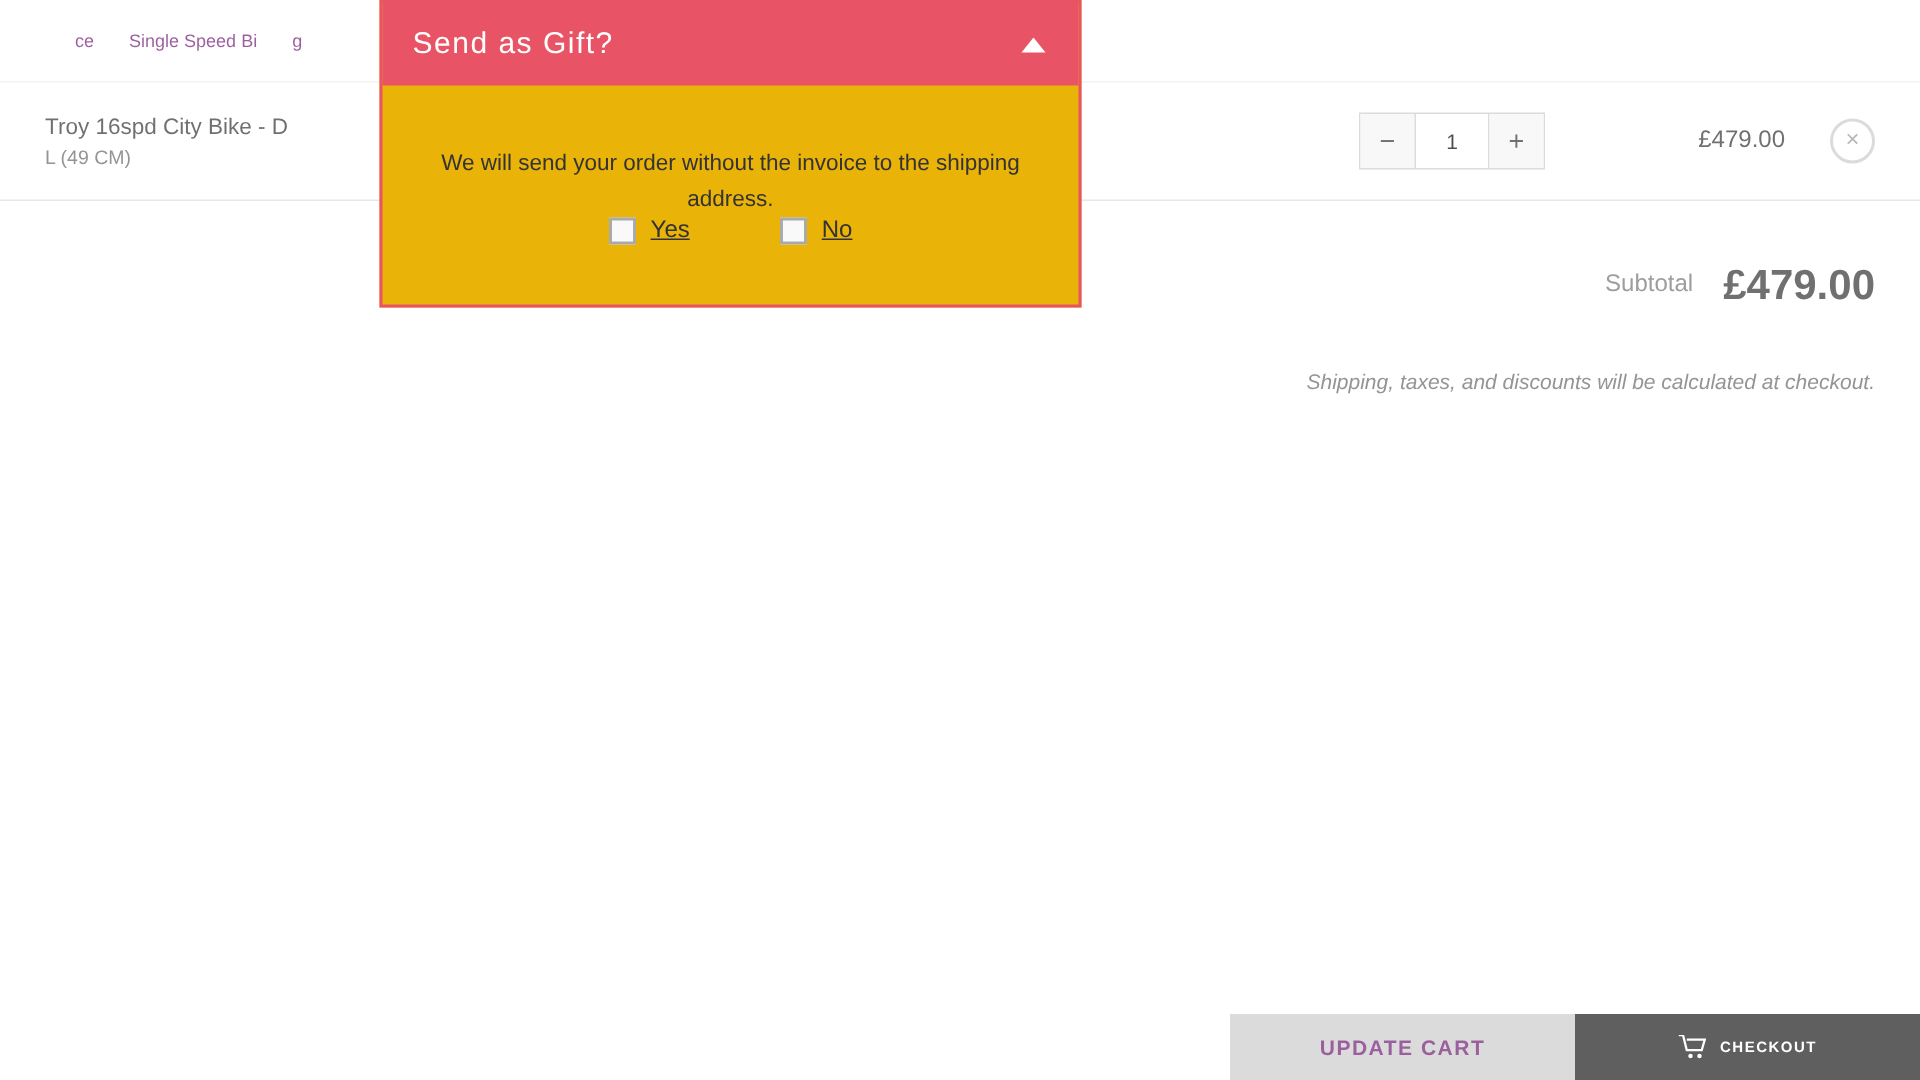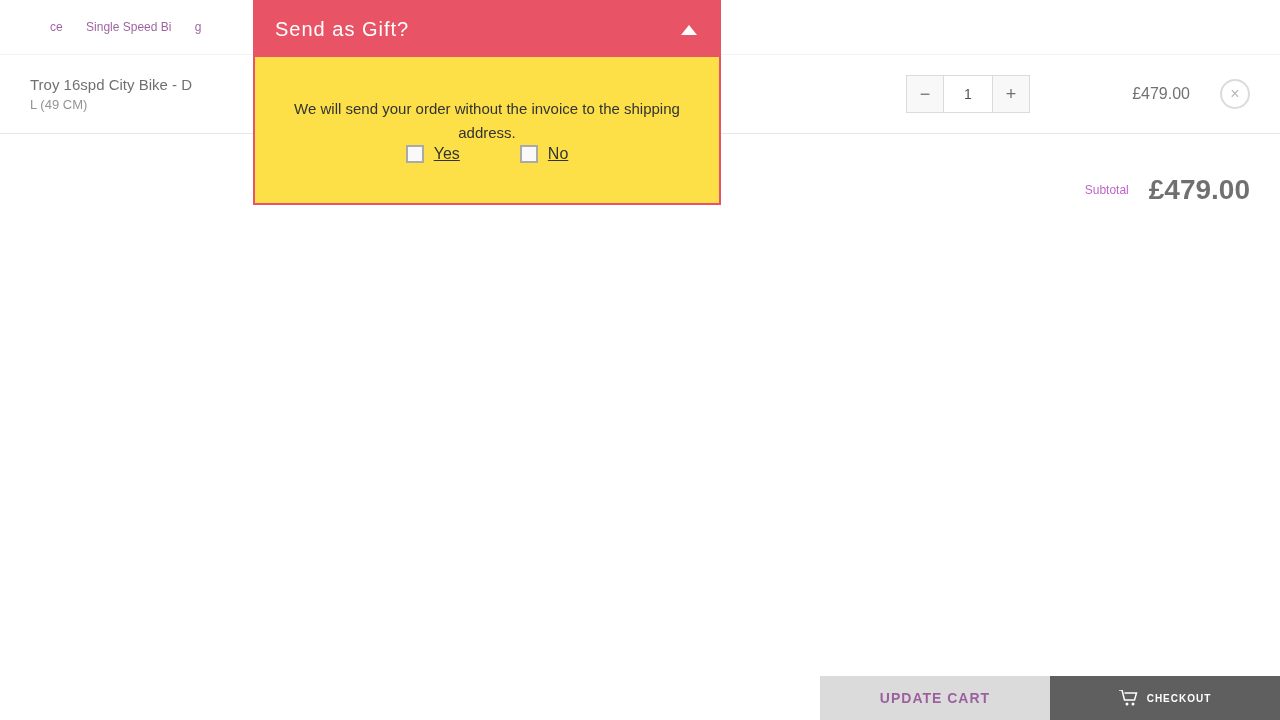--- a/index.html
+++ b/index.html
@@ -121,22 +121,22 @@
 
     .subtotal-row {
       display: flex;
       justify-content: flex-end;
       align-items: center;
       gap: 20px;
       margin-bottom: 20px;
     }
 
     .subtotal-label {
-      font-size: 12px;
-      color: #a21caf;
+      font-size: 16px;
+      color: #737373;
       text-align: right;
     }
 
     .subtotal-amount {
       font-size: 28px;
       font-weight: bold;
       color: #333;
     }
 
     .shipping-note {
@@ -198,21 +198,21 @@
     }
 
     
     .modal {
       position: absolute;
       top: 0;
       left: 253px;
       width: 468px;
       z-index: 20;
       border: 2px solid #e85465;
-      background: #fde047;
+      background: #eab308;
     }
 
     .modal-header {
       background: #e85465;
       padding: 16px 20px;
       display: flex;
       align-items: center;
       justify-content: space-between;
     }
 
@@ -314,20 +314,21 @@
     <button class="remove-btn">×</button>
   </div>
 
   <div class="cart-summary">
     <div class="subtotal-row">
       <span class="subtotal-label">Subtotal</span>
       <span class="subtotal-amount">£479.00</span>
     </div>
   </div>
 
+  <div class="shipping-note">Shipping, taxes, and discounts will be calculated at checkout.</div>
 
   <div class="cart-actions">
     <button class="update-cart-btn">UPDATE CART</button>
     <button class="checkout-btn">
       <svg class="cart-icon" viewBox="0 0 20 16" fill="white" xmlns="http://www.w3.org/2000/svg">
         <path d="M0 0h3l2.5 10h10l2-7H5.5" stroke="white" stroke-width="1.5" fill="none"></path>
         <circle cx="8" cy="14" r="1.5" fill="white"></circle>
         <circle cx="14" cy="14" r="1.5" fill="white"></circle>
       </svg>
       <span>CHECKOUT</span>

